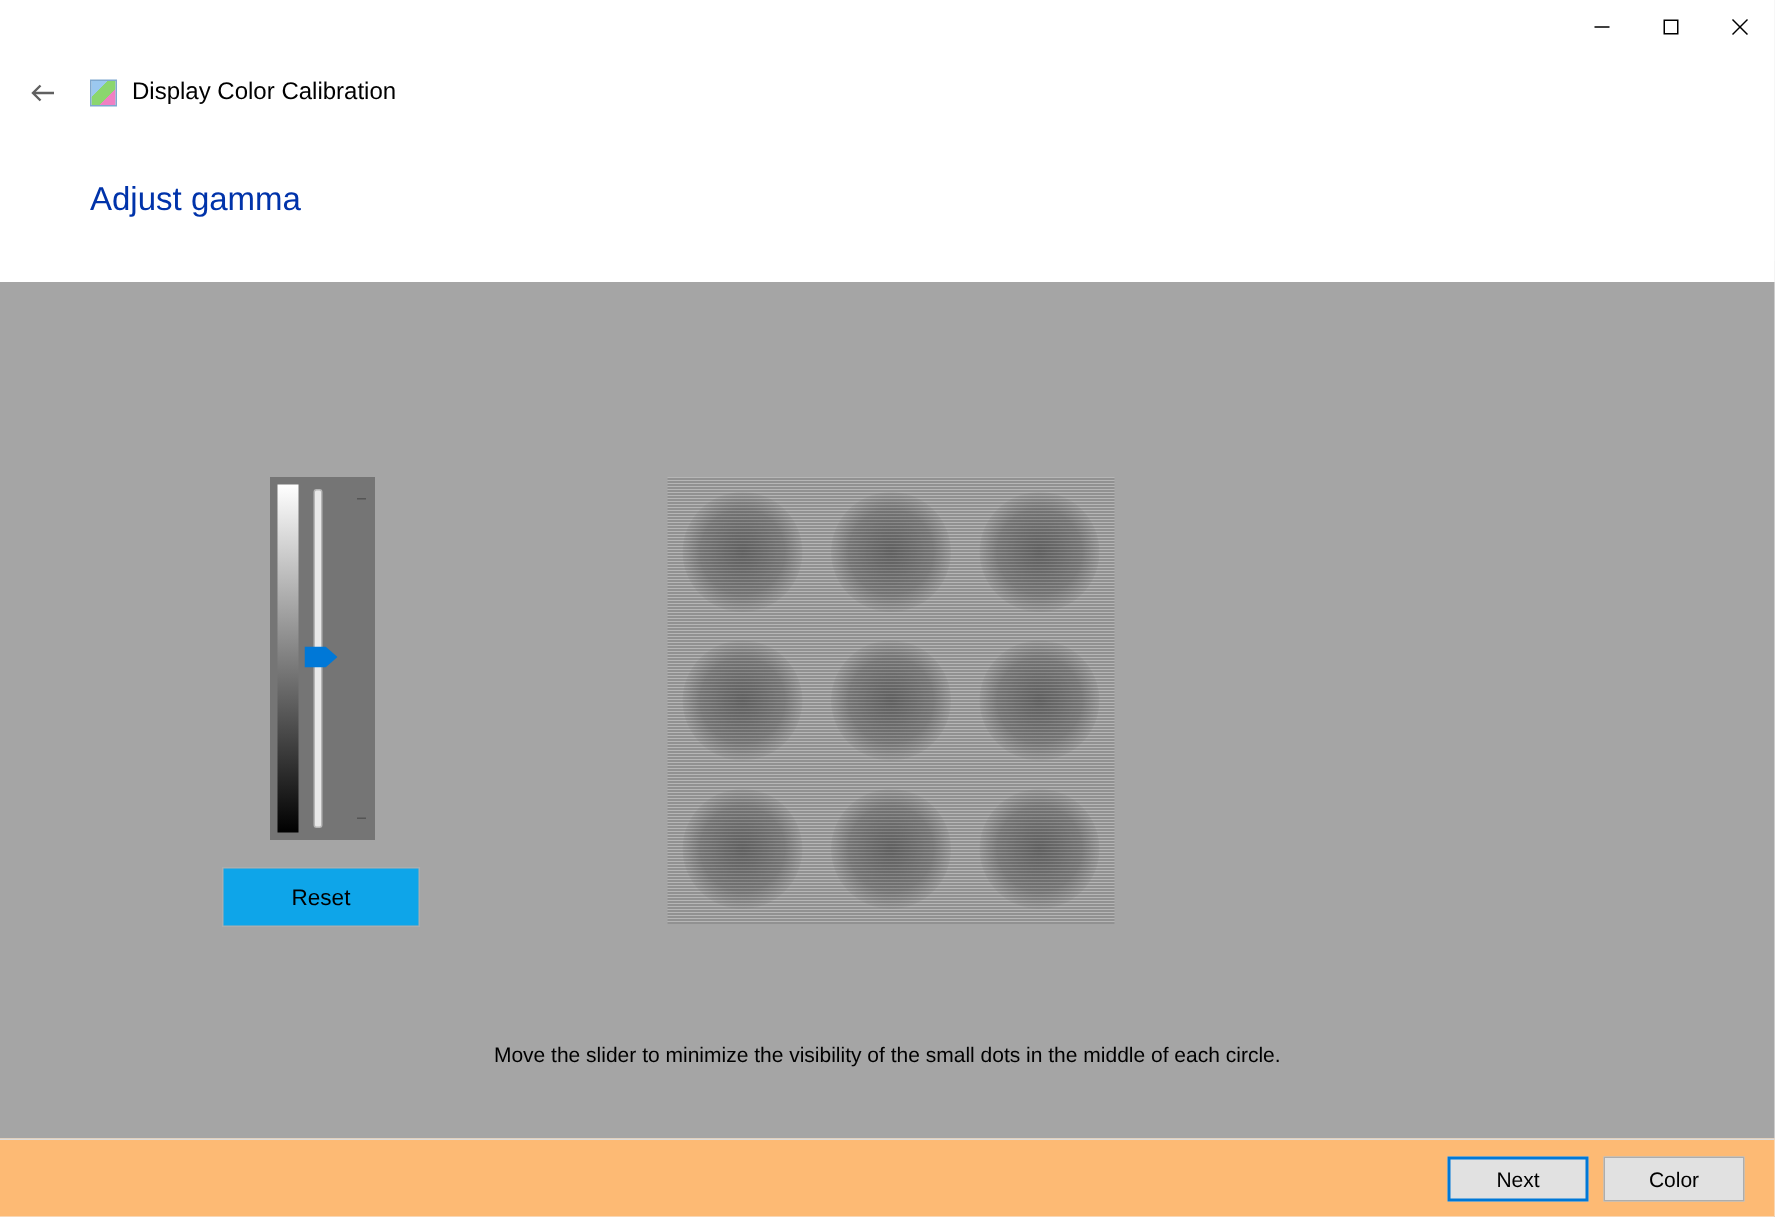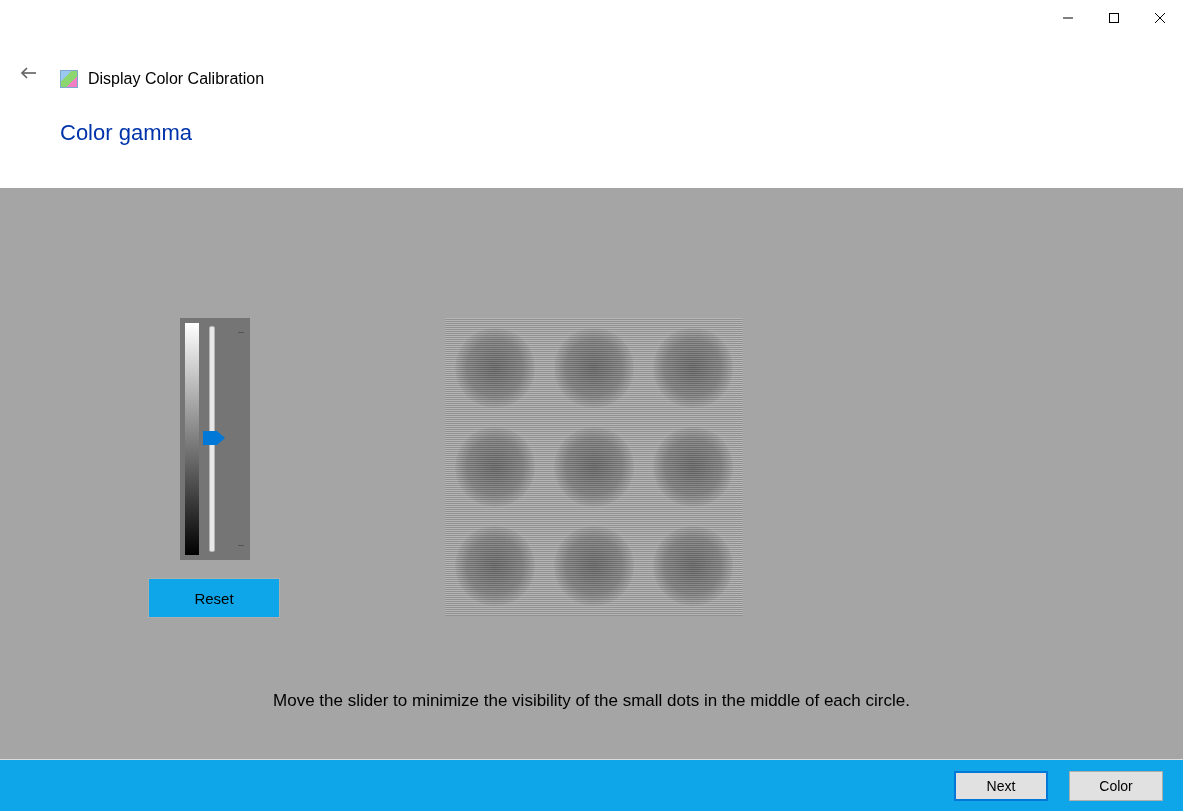--- a/index.html
+++ b/index.html
@@ -3,21 +3,21 @@
 <meta charset="utf-8">
 <style>
 * { box-sizing: border-box; margin: 0; padding: 0; font-family: "Segoe UI", Tahoma, sans-serif; }
 html, body { width: 1183px; height: 811px; background: #fff; overflow: hidden; }
 
 
 .title-bar { height: 36px; display: flex; justify-content: flex-end; align-items: center; background: #fff; }
 .title-btn { width: 46px; height: 32px; display: flex; align-items: center; justify-content: center; color: #000; }
 
 
-.header-row { height: 52px; display: flex; align-items: flex-end; padding: 0 14px; background: #fff; }
+.header-row { height: 52px; display: flex; align-items: center; padding: 0 14px; background: #fff; }
 .back-btn { width: 30px; height: 30px; display: flex; align-items: center; justify-content: center; color: #606060; margin-right: 16px; }
 .app-icon { width: 18px; height: 18px; margin-right: 10px; position: relative; }
 .app-icon-inner { width: 100%; height: 100%; background: linear-gradient(135deg,#9bc8f0 0 33%,#8bd66e 33% 66%,#f07fc3 66% 100%); border: 1px solid #7fa8cf; }
 .app-title { font-size: 16px; color: #000; }
 
 
 .heading-section { padding: 32px 60px 28px 60px; background: #fff; }
 .page-heading { font-size: 22px; font-weight: 400; color: #0033aa; }
 
 
@@ -36,24 +36,24 @@
 
 .reset-btn { position: absolute; left: 148px; top: 390px; width: 132px; height: 40px; background: #0ea5e9; border: 1px solid #adadad; font-size: 15px; display: flex; align-items: center; justify-content: center; cursor: default; }
 
 
 .preview { position: absolute; left: 445px; top: 130px; width: 298px; height: 298px; background: #c2c2c2; }
 .preview-grid { position: absolute; inset: 0; display: grid; grid-template-columns: repeat(3,1fr); grid-template-rows: repeat(3,1fr); }
 .preview-cell { position: relative; display: flex; align-items: center; justify-content: center; }
 .dot { width: 80px; height: 80px; border-radius: 50%; background: radial-gradient(circle,#7f7f7f 0%,#9a9a9a 50%,#c2c2c2 75%); }
 .scanlines { position: absolute; inset: 0; background: repeating-linear-gradient(to bottom,#e2e2e2 0 1px,#8a8a8a 1px 2px); mix-blend-mode: multiply; opacity: 0.55; pointer-events: none; }
 
-.instruction { position: absolute; left: 0; right: 0; bottom: 48px; text-align: center; font-size: 17px; color: #000; }
+.instruction { position: absolute; left: 0; right: 0; bottom: 48px; text-align: center; font-size: 14px; color: #000; }
 
 
-.footer { position: absolute; left: 0; right: 0; bottom: 0; height: 52px; background: #0ea5e9; border-top: 1px solid #dcdcdc; display: flex; justify-content: flex-end; align-items: center; padding-right: 20px; gap: 21px; }
+.footer { position: absolute; left: 0; right: 0; bottom: 0; height: 52px; background: #fdba74; border-top: 1px solid #dcdcdc; display: flex; justify-content: flex-end; align-items: center; padding-right: 20px; gap: 10px; }
 .btn { width: 94px; height: 30px; font-size: 14px; display: flex; align-items: center; justify-content: center; background: #e1e1e1; border: 1px solid #adadad; cursor: default; }
 .btn.primary { border: 2px solid #0078d7; background: #e1e1e1; }
 </style>
 </head>
 <body>
 
 <div class="title-bar">
   <div class="title-btn">
     <svg width="12" height="12" viewBox="0 0 12 12">
         <line x1="1" y1="6" x2="11" y2="6" stroke="#000" stroke-width="1"></line>
@@ -79,21 +79,21 @@
         <polyline points="8,5 3,10 8,15" fill="none" stroke="#606060" stroke-width="1.6"></polyline>
       </svg>
   </div>
   <div class="app-icon">
       <div class="app-icon-inner"></div>
     </div>
   <div class="app-title">Display Color Calibration</div>
 </div>
 
 <div class="heading-section">
-  <h1 class="page-heading">Color gamma</h1>
+  <h1 class="page-heading">Adjust gamma</h1>
 </div>
 
 <div class="content-area">
 
   <div class="slider-block">
     <div class="gradient-strip"></div>
     <div class="slider-track-wrap">
       <div class="tick top"></div>
       <div class="tick bot"></div>
       <div class="slider-track"></div>

